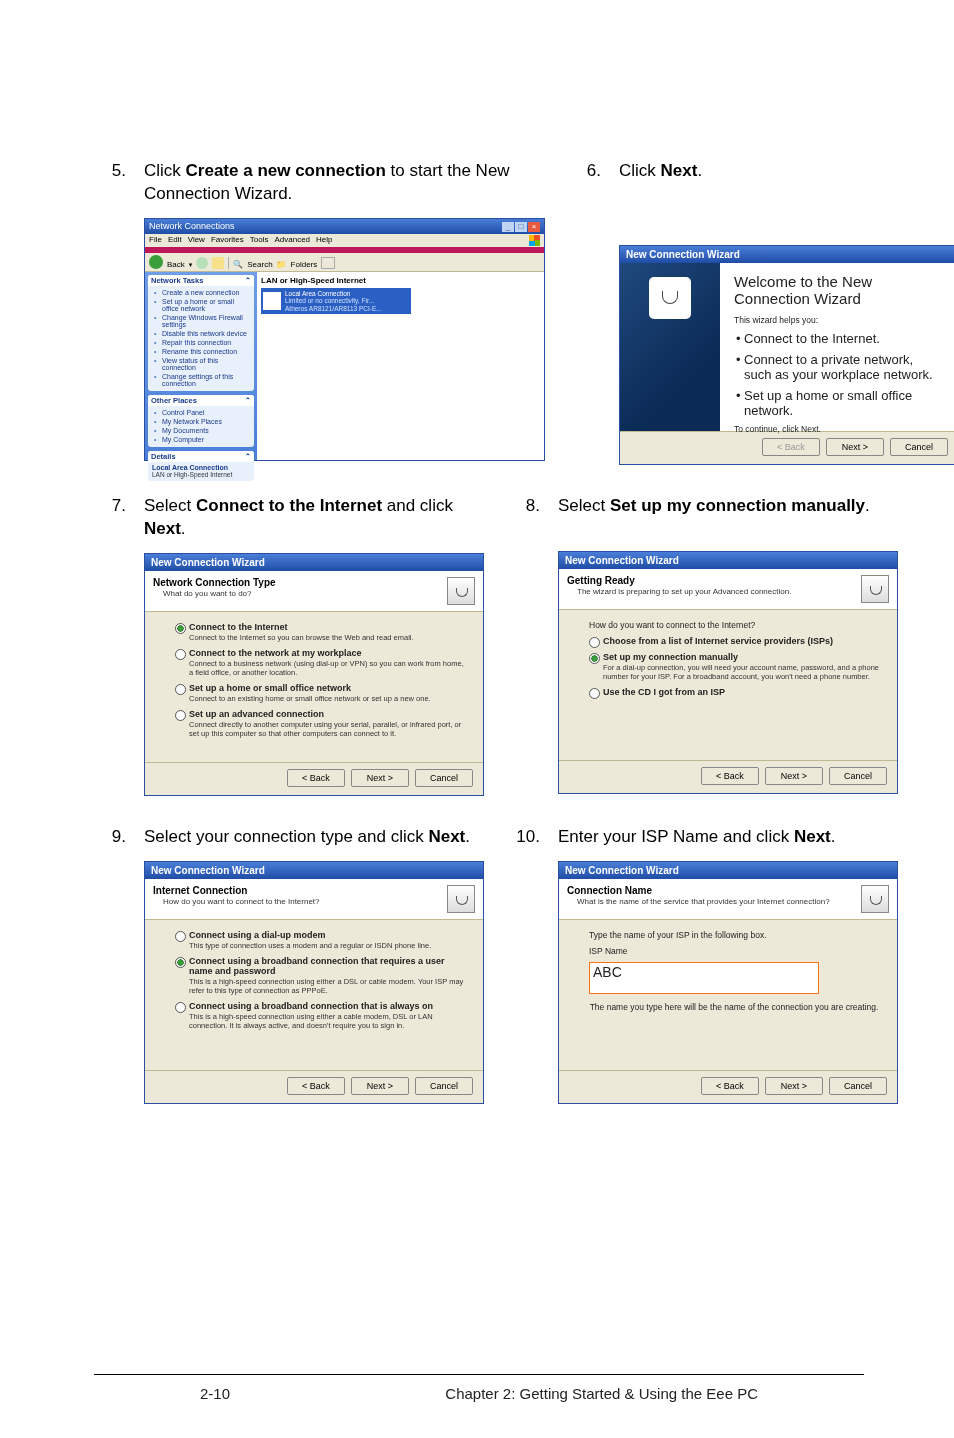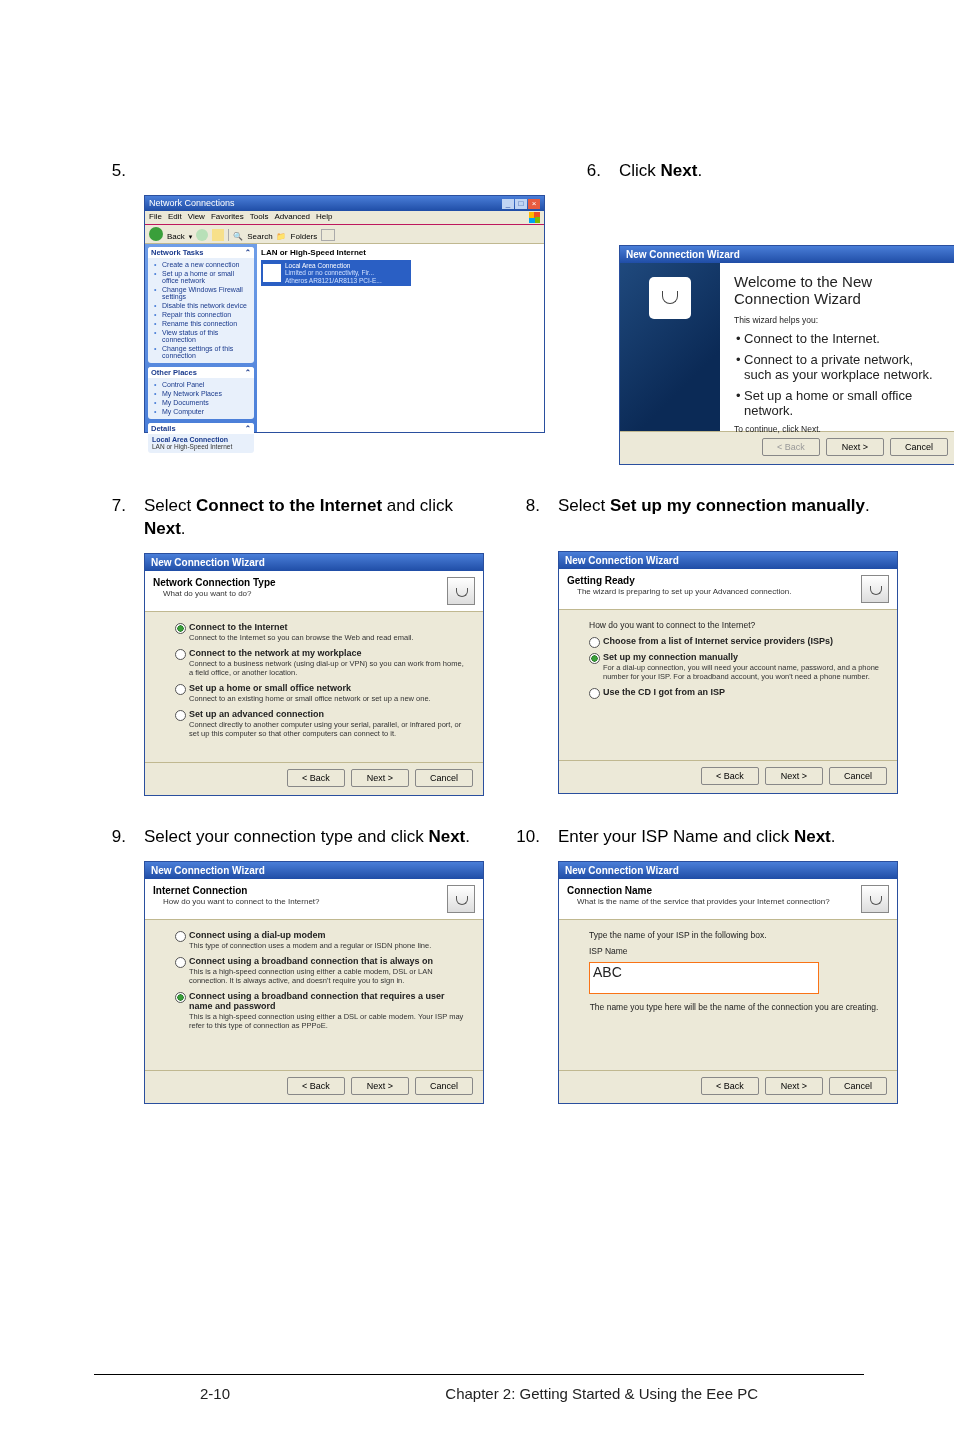--- a/index.html
+++ b/index.html
@@ -61,21 +61,21 @@
     text-align: center;
     color: #2a4f9e;
   }
   .xp-ctrls .close { background: #e85b3f; color: #fff; }
   .xp-menu {
     background: #ece9d8;
     padding: 1px 4px;
     font-size: 8px;
     display: flex;
     gap: 6px;
-    border-bottom: 1px solid #be185d;
+    border-bottom: 6px solid #be185d;
     justify-content: space-between;
   }
   .xp-menu-left { display:flex; gap:6px; }
   .xp-toolbar {
     background: #ece9d8;
     padding: 2px 4px;
     display: flex;
     align-items: flex-end;
     gap: 4px;
     border-bottom: 1px solid #c0b890;
@@ -231,20 +231,23 @@
 </style>
 </head>
 <body>
 
 <div class="page-content">
 
   <div class="two-col">
     <div class="col">
       <div class="step">
         <div class="step-num">5.</div>
+        <div class="step-text">
+          <span>Click </span><b>Create a new connection</b><span> to start the New Connection Wizard.</span>
+        </div>
       </div>
 
       <div class="mock">
         <div class="xp-window">
           <div class="xp-titlebar">
             <span>Network Connections</span>
             <span class="xp-ctrls">
               <span>_</span><span>□</span><span class="close">×</span>
             </span>
           </div>
@@ -425,22 +428,22 @@
       </div>
       <div class="mock">
         <div class="wiz">
           <div class="wiz-title">New Connection Wizard</div>
           <div class="wiz-header">
             <div class="ht"><b>Internet Connection</b><span>How do you want to connect to the Internet?</span></div>
             <div class="wiz-ico"></div>
           </div>
           <div class="wiz-body">
             <div class="opt"><b>Connect using a dial-up modem</b><span class="sub">This type of connection uses a modem and a regular or ISDN phone line.</span></div>
+            <div class="opt sel"><b>Connect using a broadband connection that requires a user name and password</b><span class="sub">This is a high-speed connection using either a DSL or cable modem. Your ISP may refer to this type of connection as PPPoE.</span></div>
             <div class="opt"><b>Connect using a broadband connection that is always on</b><span class="sub">This is a high-speed connection using either a cable modem, DSL or LAN connection. It is always active, and doesn't require you to sign in.</span></div>
-            <div class="opt sel"><b>Connect using a broadband connection that requires a user name and password</b><span class="sub">This is a high-speed connection using either a DSL or cable modem. Your ISP may refer to this type of connection as PPPoE.</span></div>
           </div>
           <div class="wiz-btns">
             <div class="wiz-btn">&lt; Back</div>
             <div class="wiz-btn">Next &gt;</div>
             <div class="wiz-btn">Cancel</div>
           </div>
         </div>
       </div>
     </div>
     <div class="col">

